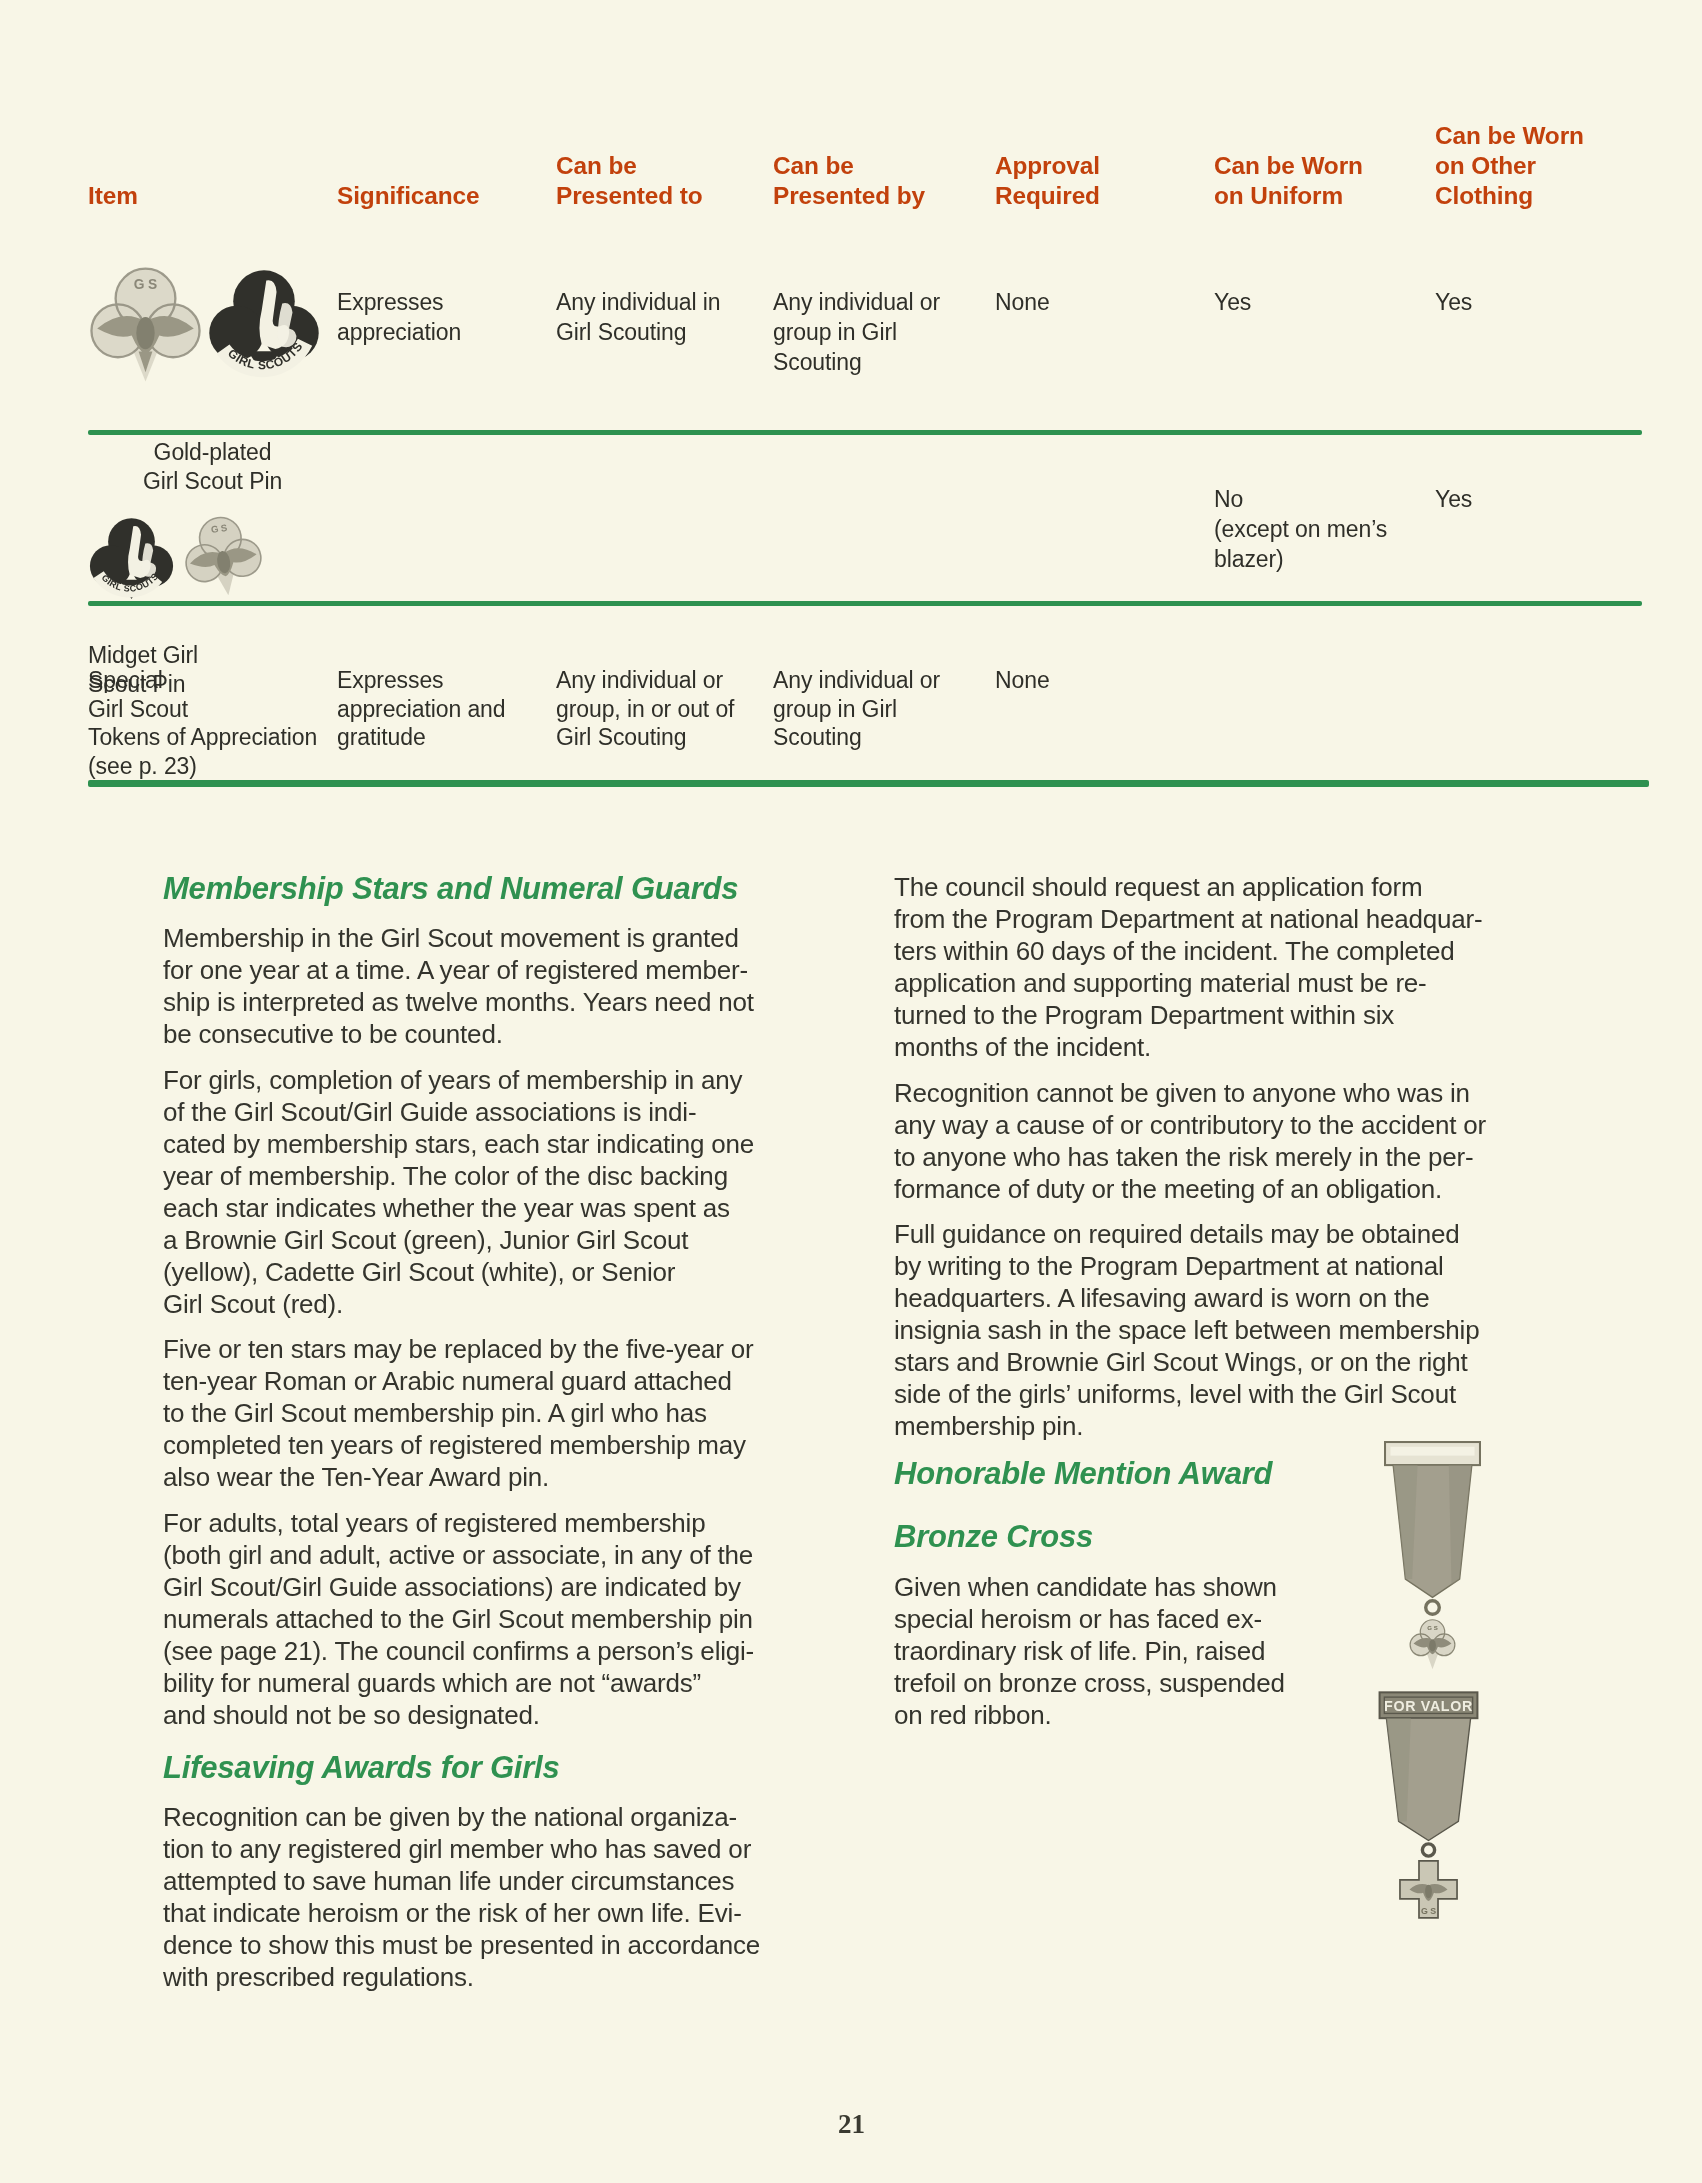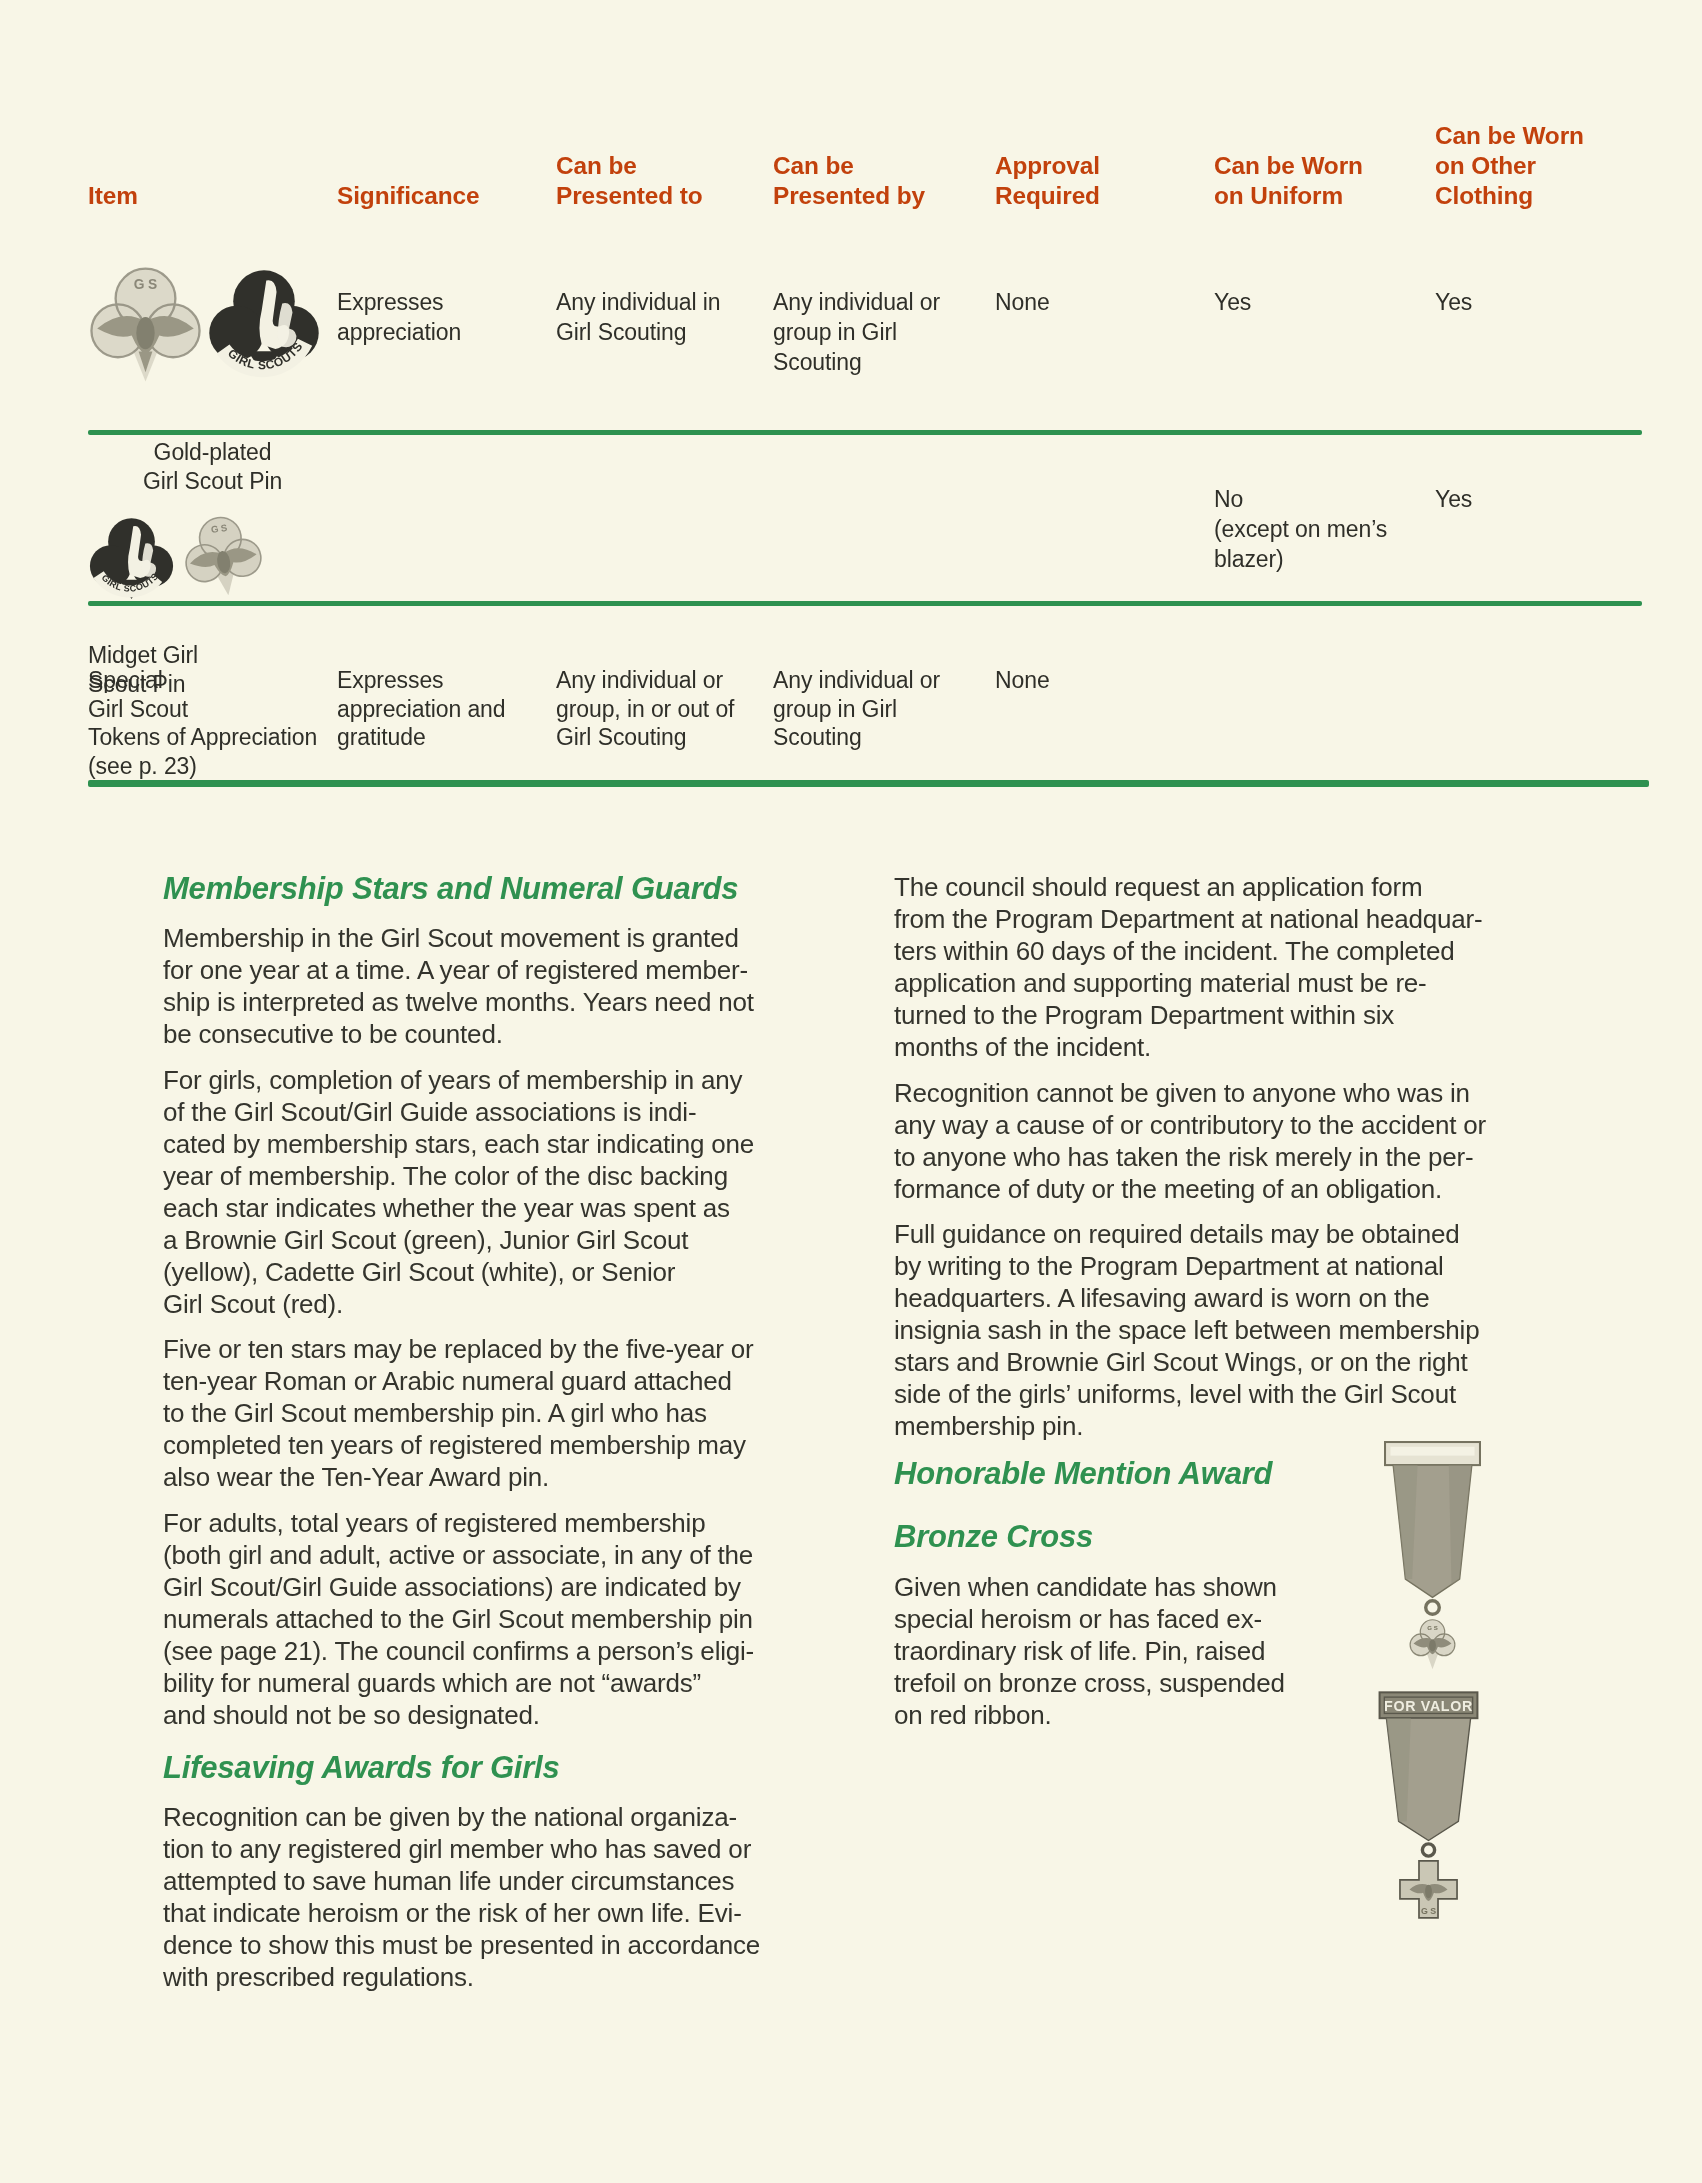--- a/index.html
+++ b/index.html
@@ -311,15 +311,16 @@
       <polygon points="18,40 142,40 124,192 80,220 36,192" fill="#a39f8e" stroke="#5a584c" stroke-width="2"></polygon>
       <polygon points="18,40 54,40 48,192 36,192" fill="#949180" opacity="0.55"></polygon>
       <circle cx="80" cy="234" r="9" fill="none" stroke="#5a584c" stroke-width="5"></circle>
       <path d="M66 250 h28 v28 h28 v28 h-28 v28 h-28 v-28 h-28 v-28 h28 Z" fill="#cac7b5" stroke="#5a584c" stroke-width="2.5"></path>
       <path d="M52 292 Q66 280 80 286 Q94 280 108 292 Q96 300 88 297 Q84 308 80 309 Q76 308 72 297 Q64 300 52 292" fill="#8f8c7b"></path>
       <ellipse cx="80" cy="295" rx="5" ry="10" fill="#7c7a69"></ellipse>
       <text x="80" y="328" text-anchor="middle" font-size="13" font-weight="bold" fill="#75725f">G S</text>
     </svg>
   </div>
 
+  <div class="page-number">21</div>
 
 </div>
 
 
 </body></html>

